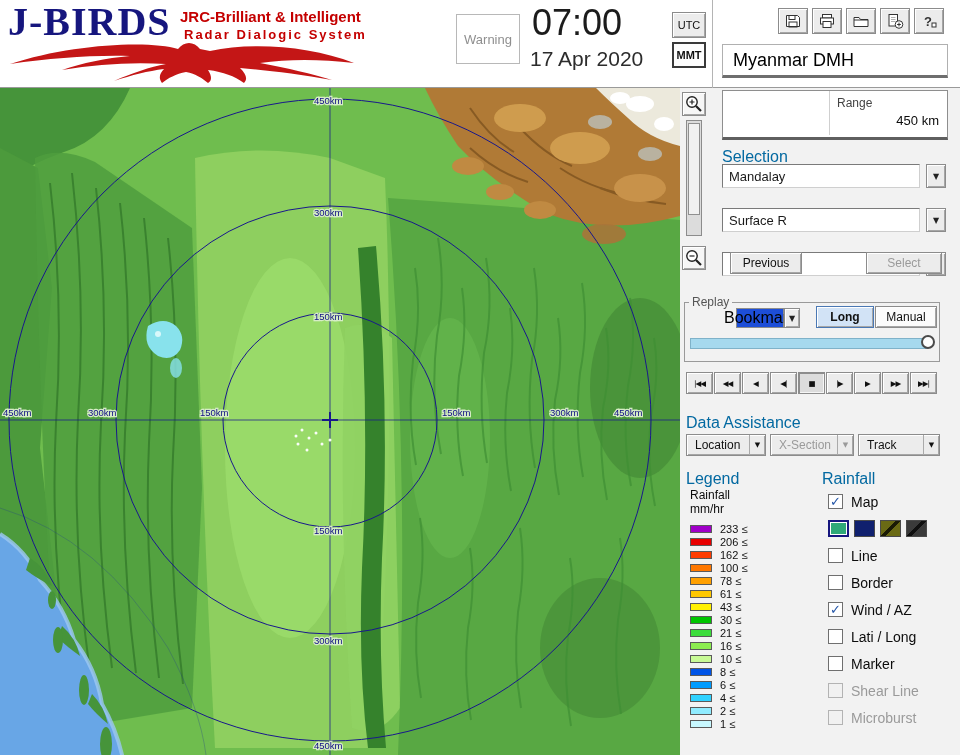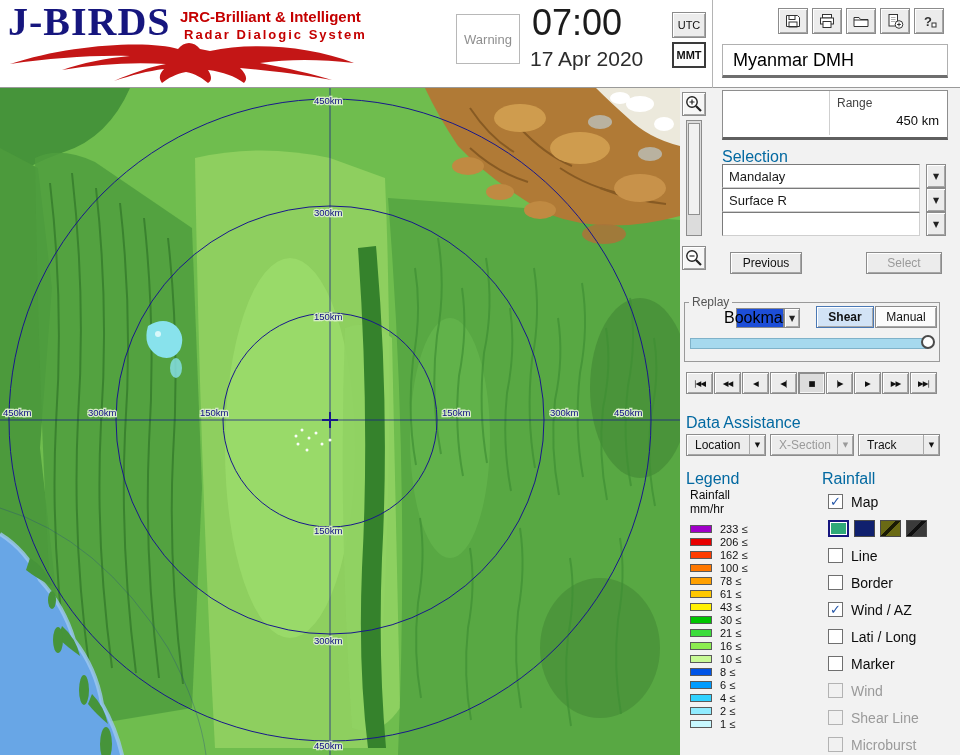--- a/index.html
+++ b/index.html
@@ -31,21 +31,21 @@
   .org-box{position:absolute;left:722px;top:44px;width:226px;height:34px;background:#fff;
            border:1px solid #b0b0b0;border-bottom:3px solid #6e6e6e;display:flex;align-items:center;}
   .org-box span{font-size:18px;color:#000;margin-left:10px;}
   
   #panel{position:absolute;left:680px;top:88px;width:280px;height:667px;background:#f2f2f2;}
   .range-box{position:absolute;left:722px;top:90px;width:226px;height:50px;background:#fff;
              border:1px solid #8e8e8e;border-bottom:3px solid #5f5f5f;}
   .range-div{position:absolute;left:106px;top:0;width:1px;height:44px;background:#cfcfcf;}
   .range-label{position:absolute;left:114px;top:5px;font-size:12px;color:#444;}
   .range-value{position:absolute;right:8px;top:22px;font-size:13px;color:#0c0c0c;}
-  .dd-row{display:flex;margin-bottom:0;height:24px;}
+  .dd-row{display:flex;margin-bottom:20px;height:24px;}
   .dd-box{width:198px;height:24px;background:#fff;border:1px solid;border-color:#7a7a7a #cfcfcf #cfcfcf #7a7a7a;
           font-size:13px;color:#1a1a1a;display:flex;align-items:center;padding-left:6px;}
   .dd-arrow{width:20px;height:24px;margin-left:6px;background:#ececec;border:1px solid #8c8c8c;
             box-shadow:inset 1px 1px 0 #fff,inset -1px -1px 0 #a6a6a6;
             display:flex;align-items:center;justify-content:center;font-size:8px;
             font-family:"DejaVu Sans",sans-serif;color:#222;}
   .groupbox{position:absolute;border:1px solid #9a9a9a;}
   .grouplegend{position:absolute;left:4px;top:-8px;background:#f2f2f2;padding:0 3px;font-size:12px;color:#555;}
   .pbtn{width:27px;height:22px;font-family:"DejaVu Sans",sans-serif;font-size:7.5px;letter-spacing:-1px;}
   .da-btn{height:22px;font-size:12px;justify-content:space-between;padding:0 0 0 8px;}
@@ -303,21 +303,21 @@
   <div class="btn3d abs" style="left:730px;top:252px;width:72px;height:22px;font-size:12px">Previous</div>
   <div class="btn3d abs disabled" style="left:866px;top:252px;width:76px;height:22px;font-size:12px">Select</div>
 
   <div class="groupbox" style="left:684px;top:302px;width:256px;height:60px">
     <div class="grouplegend">Replay</div>
   </div>
   <div class="abs" style="left:736px;top:308px;display:flex">
     <div style="width:48px;height:20px;background:#1d4ed8;border:1px solid #8c8c8c;font-size:16px;display:flex;align-items:center;justify-content:center">Bookmark</div>
     <div class="dd-arrow" style="width:16px;height:20px;margin-left:0">▼</div>
   </div>
-  <div class="btn3d abs" style="left:816px;top:306px;width:58px;height:22px;font-size:12px;font-weight:bold;background:#d2e3f6;border-color:#4a78b4">Shear</div>
+  <div class="btn3d abs" style="left:816px;top:306px;width:58px;height:22px;font-size:12px;font-weight:bold;background:#d2e3f6;border-color:#4a78b4">Long</div>
   <div class="btn3d abs" style="left:875px;top:306px;width:62px;height:22px;font-size:12px;background:#fbfbfb">Manual</div>
   <div class="slider-track"></div>
   <div class="slider-handle"></div>
   <div class="abs" style="left:686px;top:372px;display:flex;gap:1px">
       <div class="btn3d pbtn">|◀◀</div>
       <div class="btn3d pbtn">◀◀</div>
       <div class="btn3d pbtn">◀</div>
       <div class="btn3d pbtn">◀|</div>
       <div class="btn3d pbtn pressed">■</div>
       <div class="btn3d pbtn">|▶</div>
@@ -442,24 +442,20 @@
       <div class="orow">
         <span class="cb"></span>
         <span class="olabel">Lati / Long</span>
       </div>
       <div class="orow">
         <span class="cb"></span>
         <span class="olabel">Marker</span>
       </div>
       <div class="orow">
         <span class="cb disabled"></span>
-        <span class="olabel disabled">Wind</span>
-      </div>
-      <div class="orow">
-        <span class="cb disabled"></span>
         <span class="olabel disabled">Shear Line</span>
       </div>
       <div class="orow">
         <span class="cb disabled"></span>
         <span class="olabel disabled">Microburst</span>
       </div>
     </div>
 
 </div>
 

